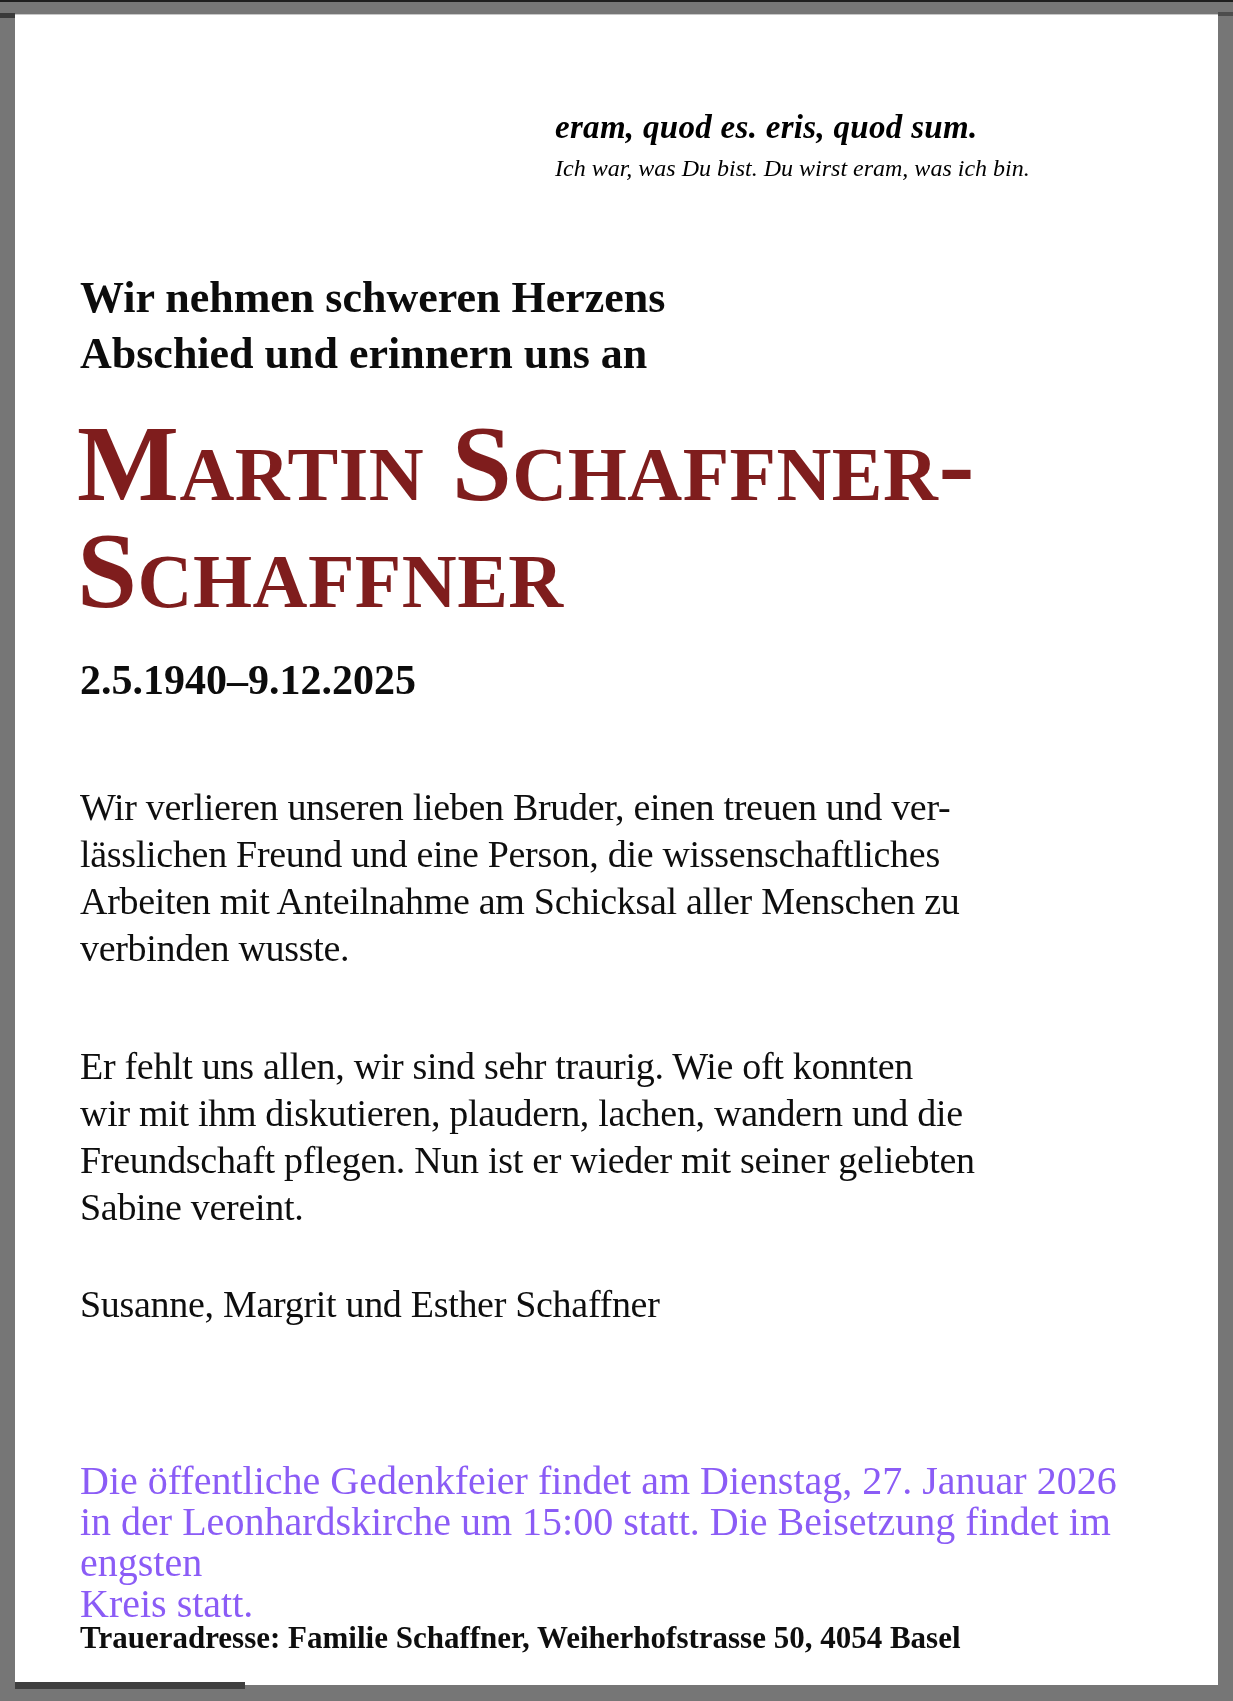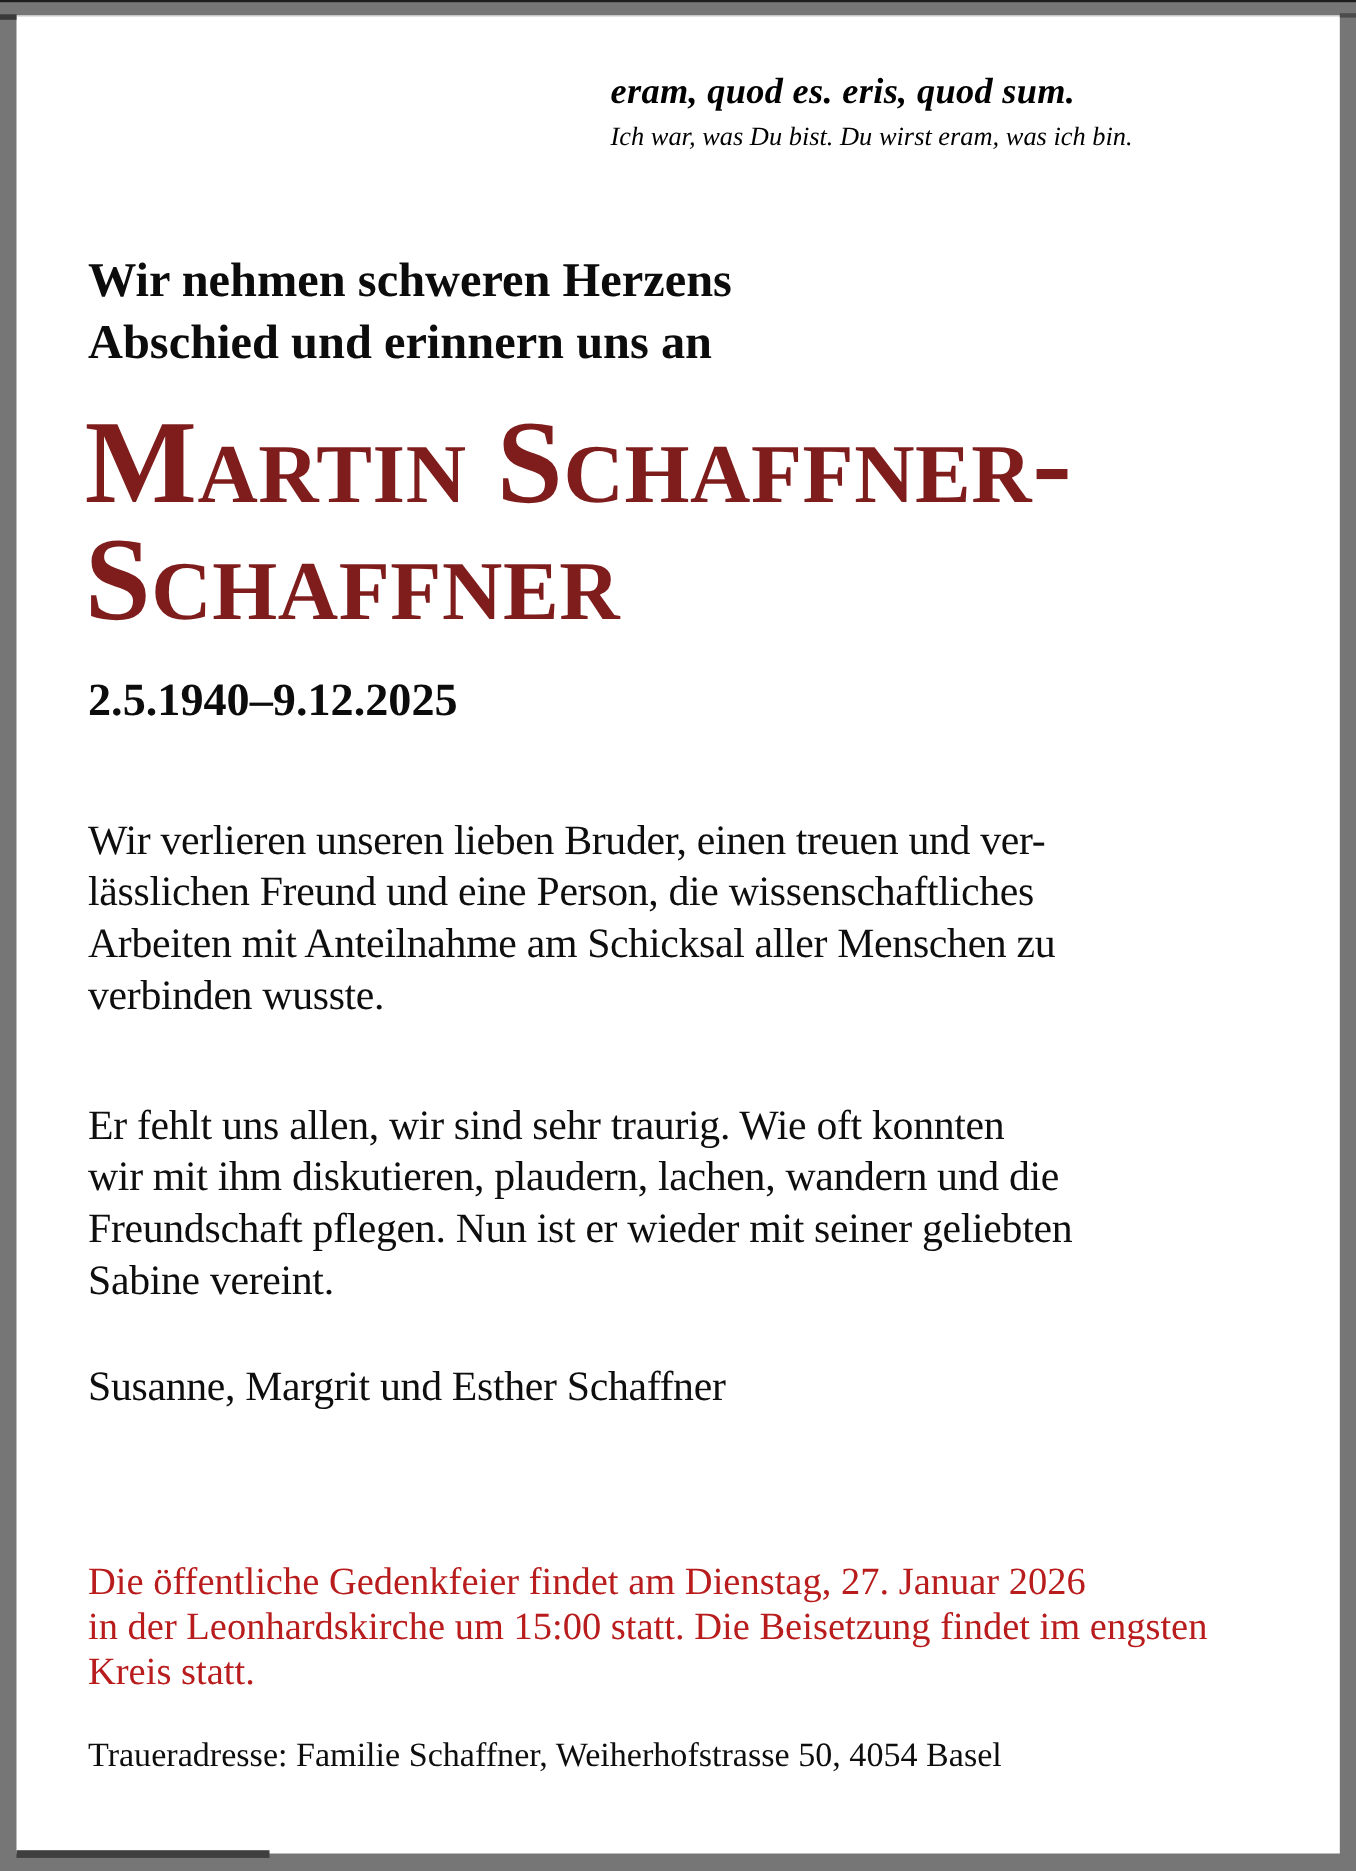--- a/index.html
+++ b/index.html
@@ -18,21 +18,21 @@
   .page {
     position: absolute; left: 15px; top: 14px;
     width: 1203px; height: 1670px;
     background: #ffffff;
     border-top: 1px solid #c7c7c7;
   }
   .accent-tl { position: absolute; left: 0; top: 13px; width: 15px; height: 5px; background: #3a3a3a; }
   .accent-tr { position: absolute; left: 1218px; top: 12px; width: 15px; height: 4px; background: #4c4c4c; }
   .accent-bl { position: absolute; left: 15px; top: 1682px; width: 230px; height: 7px; background: #3f3f3f; }
 
-  .block { position: absolute; }
+  .block { position: absolute; margin-top: 43px; }
 
   .epigraph { left: 540px; top: 48px; }
   .epigraph-latin {
     font-weight: bold; font-style: italic;
     font-size: 33px; line-height: 42px; letter-spacing: 0.3px;
     color: #000000;
   }
   .epigraph-german {
     font-style: italic;
     font-size: 24px; line-height: 30px; margin-top: 5px;
@@ -65,28 +65,29 @@
     letter-spacing: -0.3px;
     white-space: pre-line;
     color: #0e0e0e;
   }
   .par-tribute { top: 726px; }
   .par-memory { top: 985px; }
   .par-signature { top: 1223px; }
 
   .service-info {
     left: 65px; top: 1402px;
-    font-size: 35px; line-height: 41px;
+    font-size: 40px; line-height: 41px;
     white-space: pre-line;
-    color: #b91c1c;
+    color: #8b5cf6;
   }
   .mourning-address {
     left: 65px; top: 1562px;
     font-size: 31px;
     color: #0e0e0e;
+    font-weight: bold;
   }
 </style>
 </head>
 <body>
 
 <div class="top-edge-line"></div>
 
 <div class="page">
 
   <div class="block epigraph">

